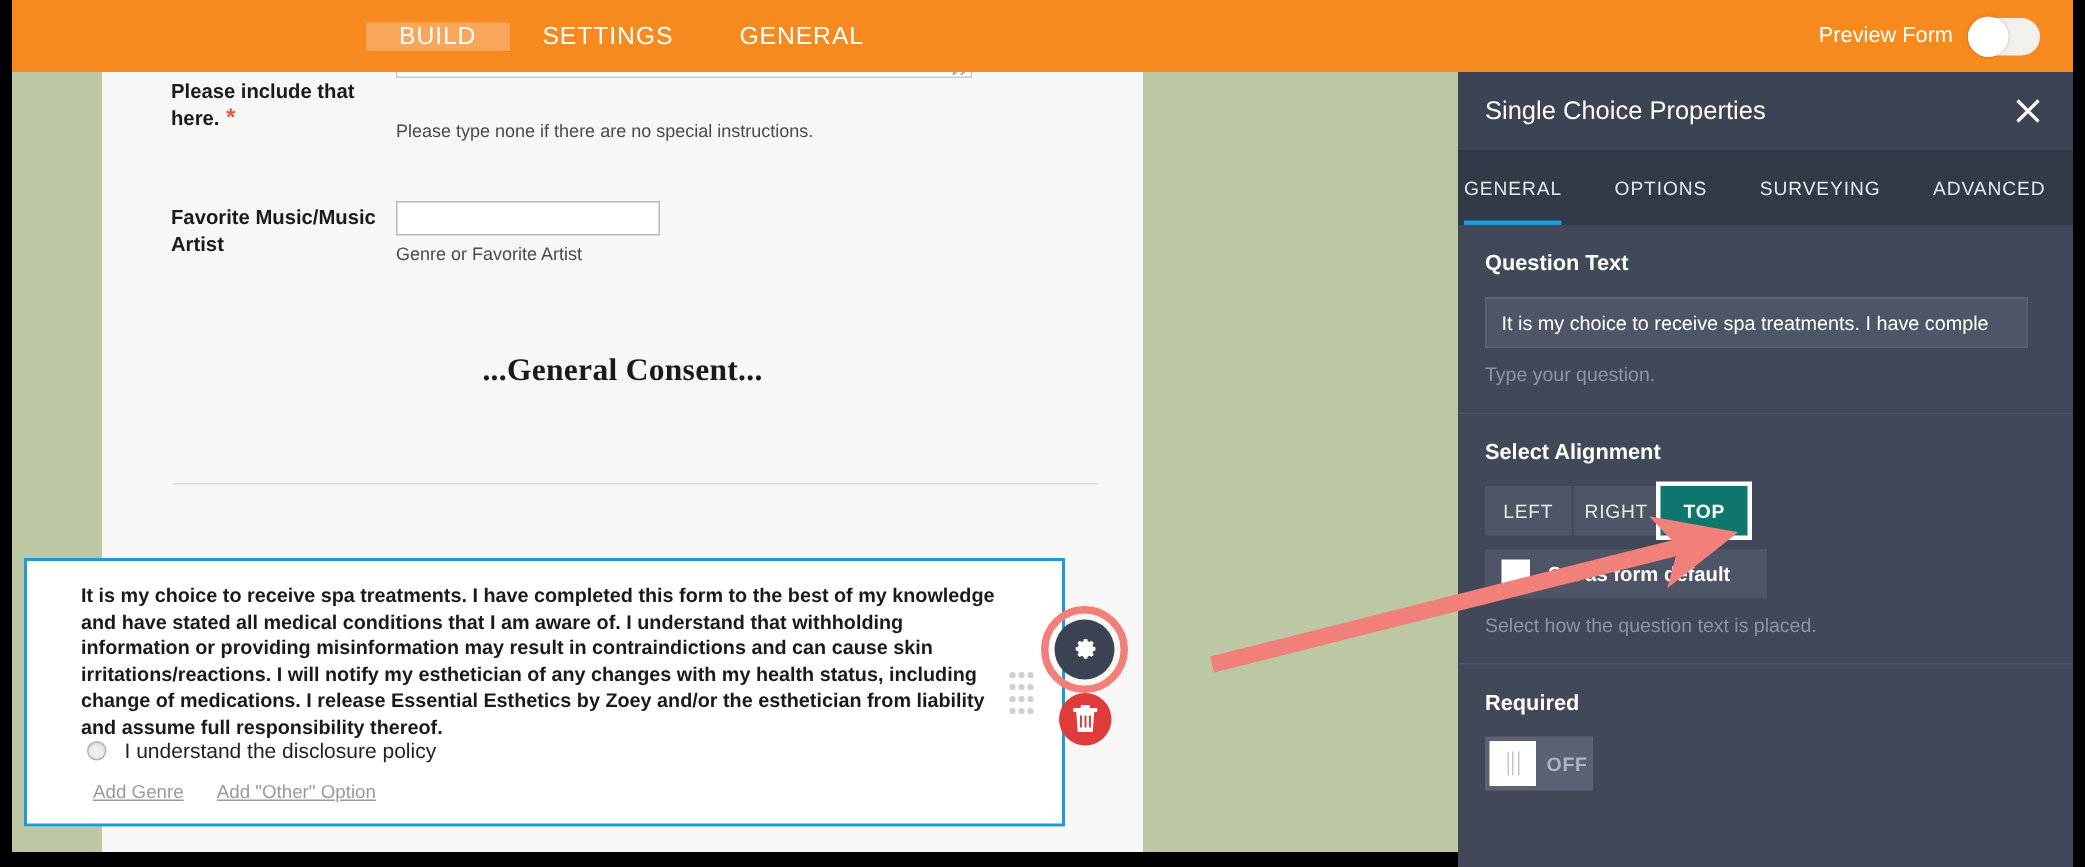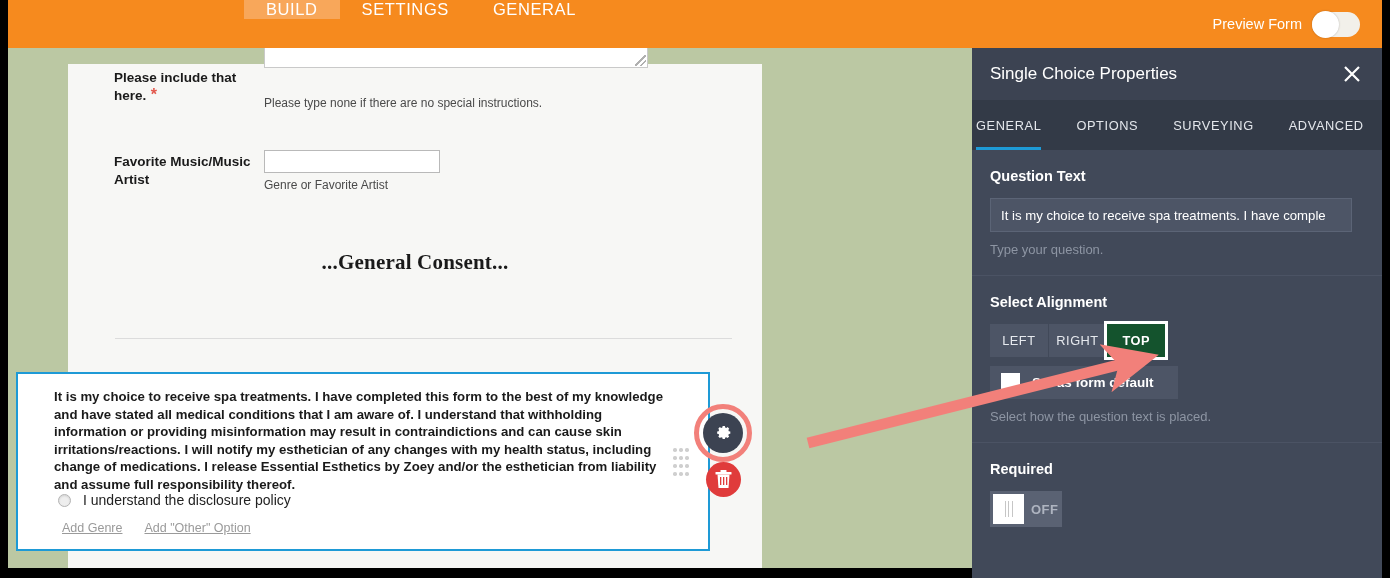--- a/index.html
+++ b/index.html
@@ -17,21 +17,21 @@
     overflow: hidden;
   }
 
   
   #topbar {
     position: absolute; left: 8px; top: 0; width: 1374px; height: 48px;
     background: #f68a1e;
   }
   #nav-tabs {
     position: absolute; left: 236px; top: 0; height: 48px;
-    display: flex; align-items: flex-start;
+    display: flex; align-items: center;
   }
   .nav-tab {
     display: flex; align-items: center; justify-content: center;
     padding: 0 22px;
     color: #ffffff;
     font-size: 16.5px;
     letter-spacing: .6px;
     cursor: pointer;
     user-select: none;
   }
@@ -56,21 +56,21 @@
 
   
   #canvas {
     position: absolute; left: 8px; top: 48px;
     width: 964px; height: 520px;
     background: #bbc8a3;
     overflow: hidden;
   }
   
   #form-sheet {
-    position: absolute; left: 60px; top: 16px;
+    position: absolute; left: 60px; top: 0px;
     width: 694px; height: 412px;
     background: #f7f7f5;
   }
   #form-sheet2 {
     position: absolute; left: 60px; top: 324px;
     width: 694px; height: 196px;
     background: #f7f7f5;
   }
   #form-texture, .texture {
     background-image:
@@ -286,21 +286,21 @@
     background: #4d5566;
     border-right: 1px solid #414959;
     color: #e6e9ee;
     font-size: 12.8px;
     letter-spacing: .5px;
     display: flex; align-items: center; justify-content: center;
     cursor: pointer;
   }
   .align-btn:last-child { border-right: none; }
   .align-btn.selected {
-    background: #14532d;
+    background: #0f766e;
     color: #ffffff;
     font-weight: bold;
     box-shadow: 0 0 0 3px #ffffff;
     position: relative;
     z-index: 3;
   }
   #default-row {
     width: 188px; height: 33px;
     background: #4d5566;
     display: flex; align-items: center;

